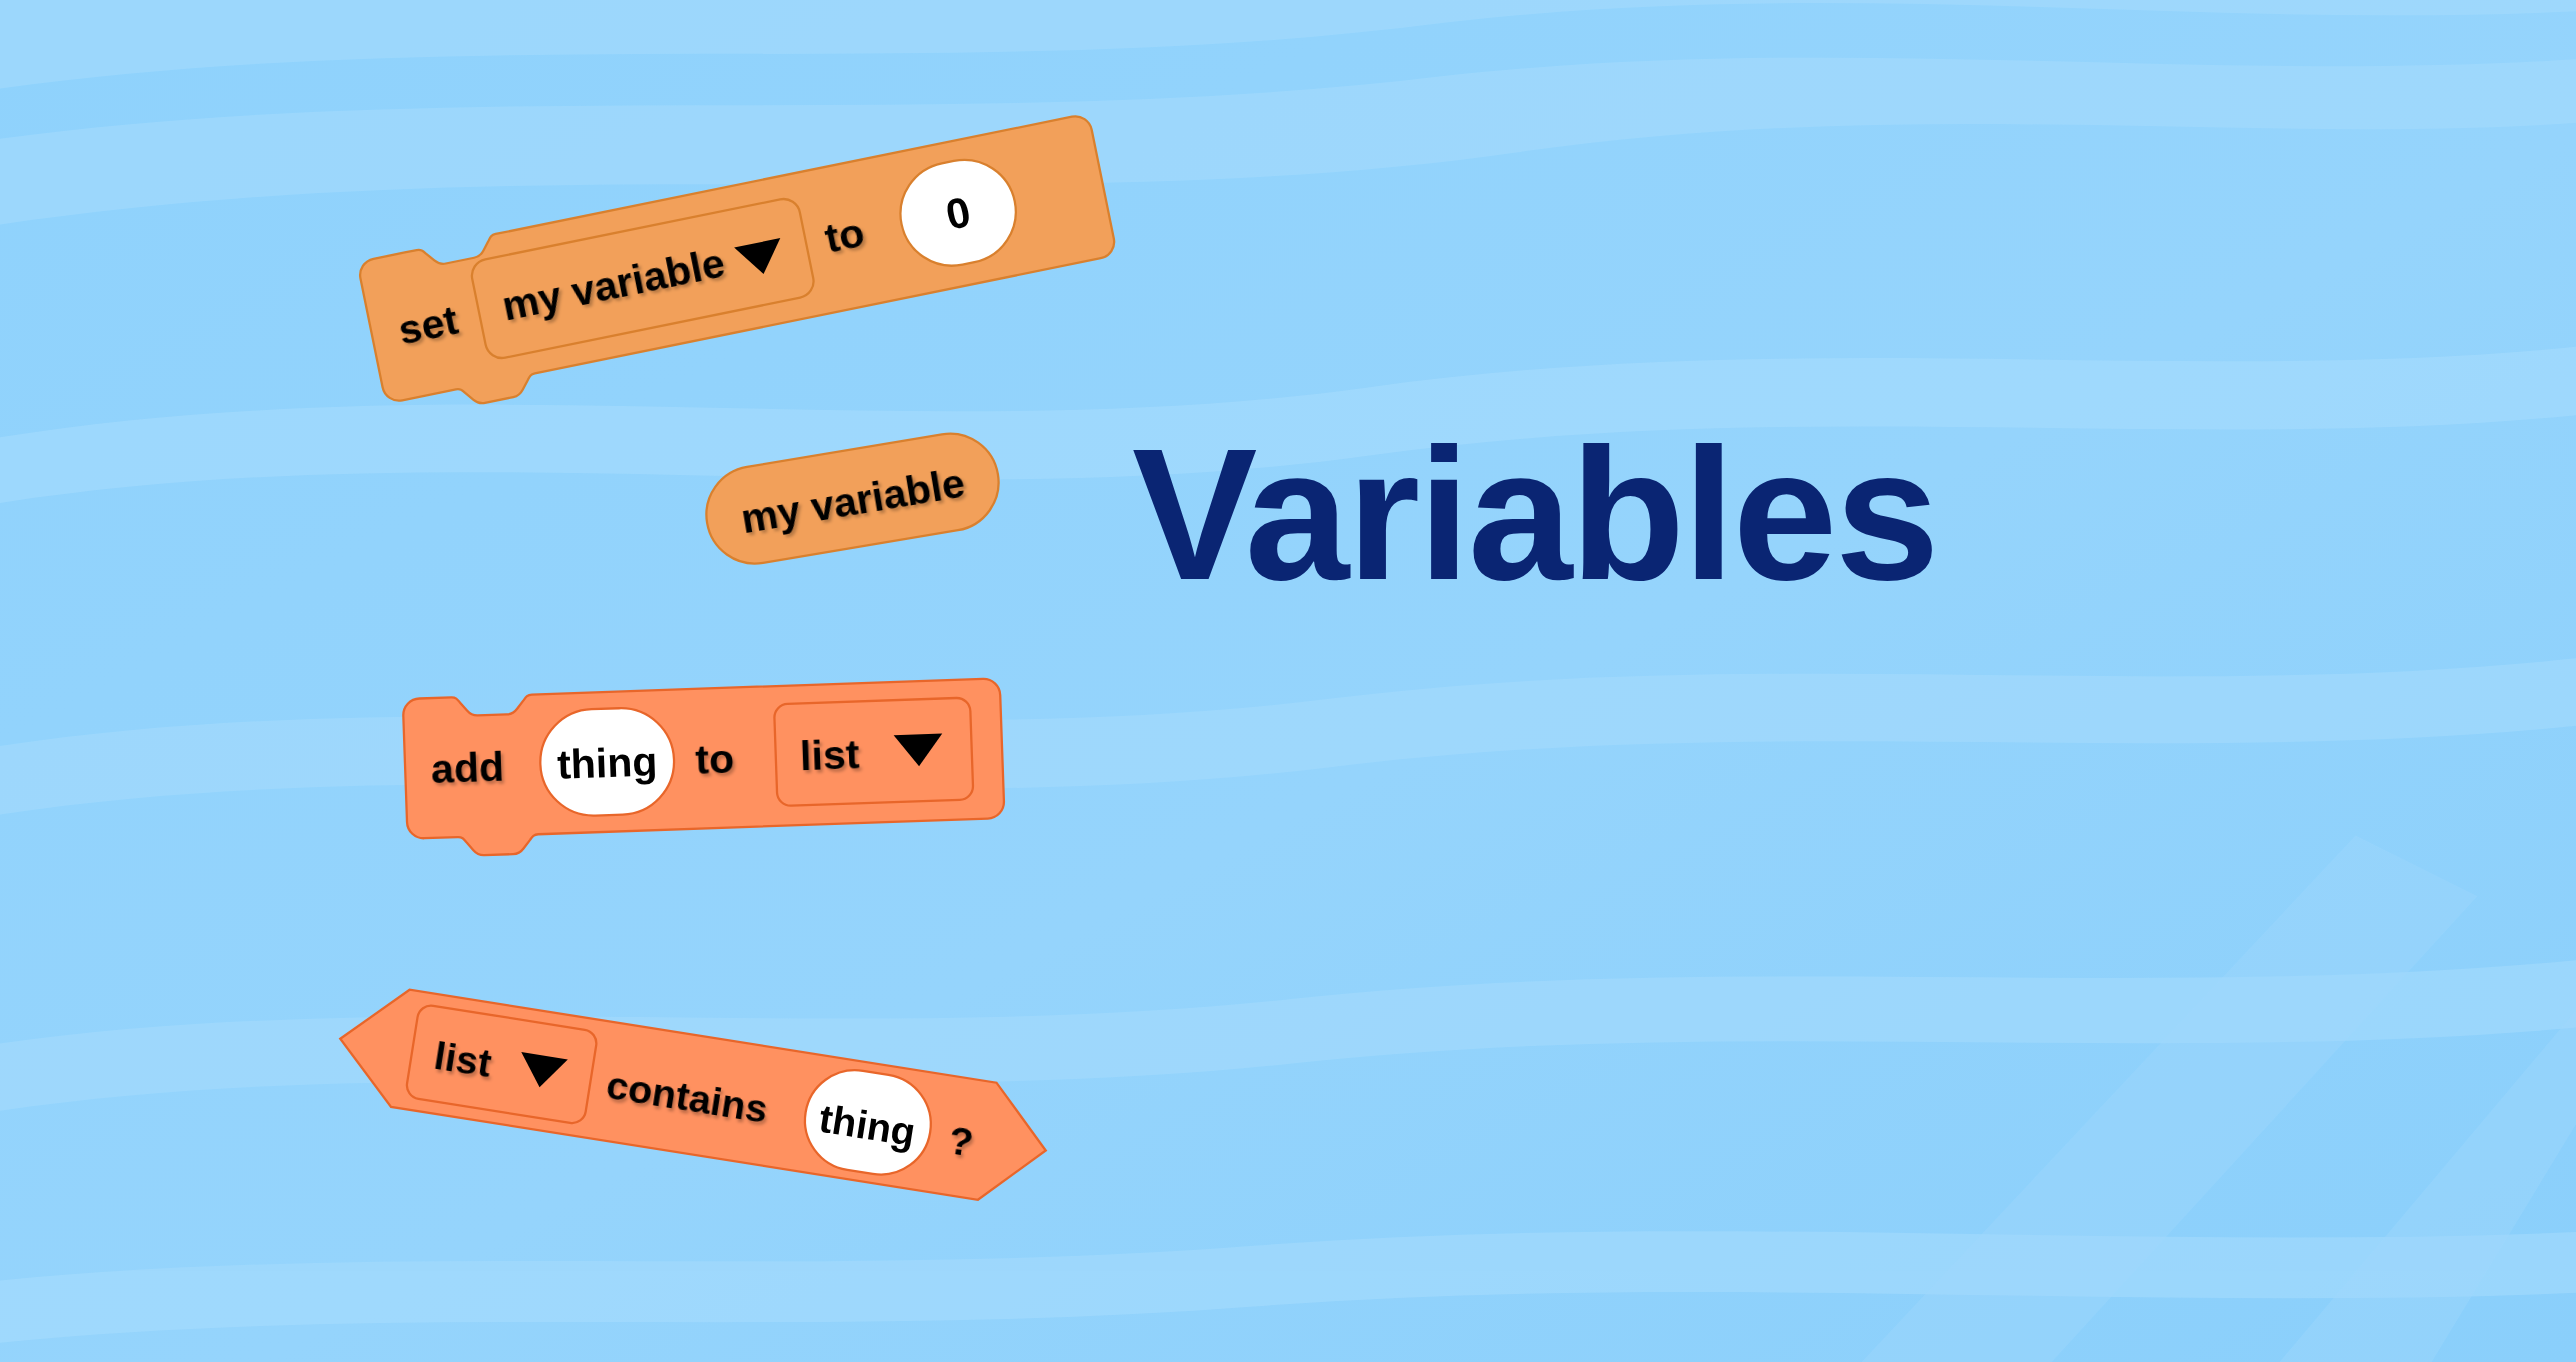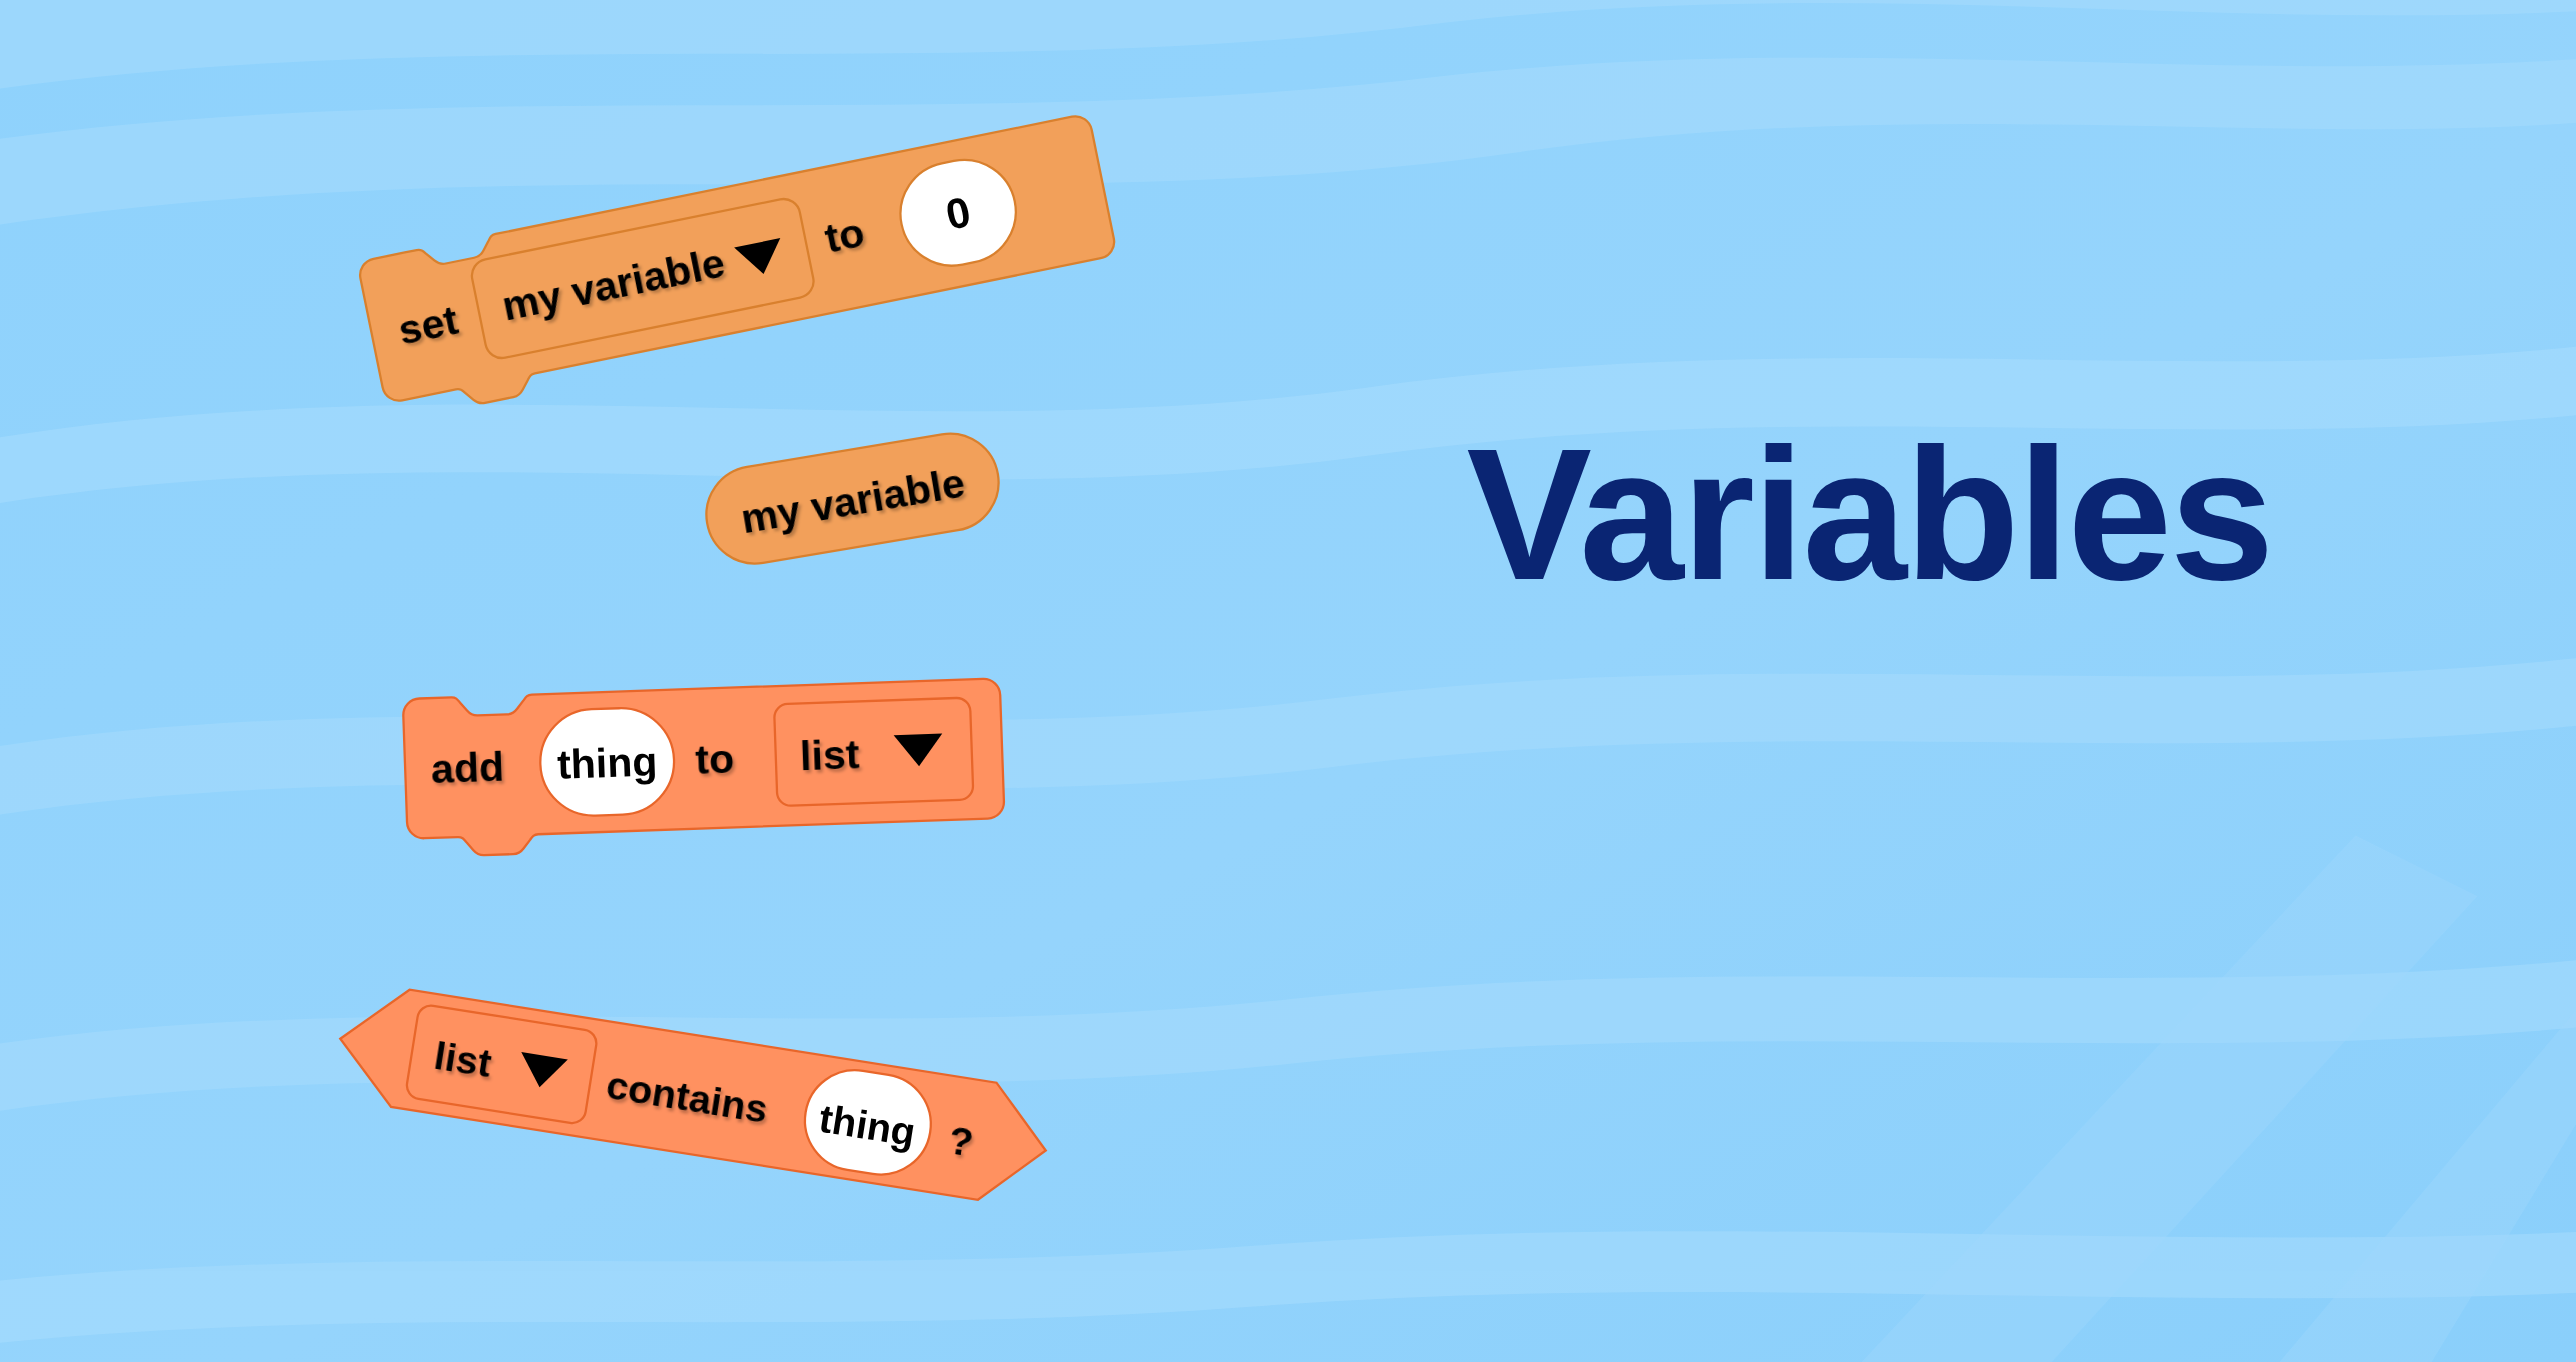--- a/index.html
+++ b/index.html
@@ -34,21 +34,21 @@
   }
   .title-line {
     font-family: "Liberation Sans", sans-serif;
     font-weight: 700;
     font-size: 188px;
     line-height: 0.94;
     letter-spacing: -0.012em;
     color: #0A2573;
     white-space: nowrap;
   }
-  .title-line.l1 { transform: scaleX(1.0); text-align: right; }
+  .title-line.l1 { transform: scaleX(1.0); }
   .title-line.l2 { margin-top: 12px; }
 
   
   .block-layer {
     position: absolute;
     inset: 0;
   }
   .blk-text {
     font-family: "Liberation Sans", sans-serif;
     font-weight: 700;

